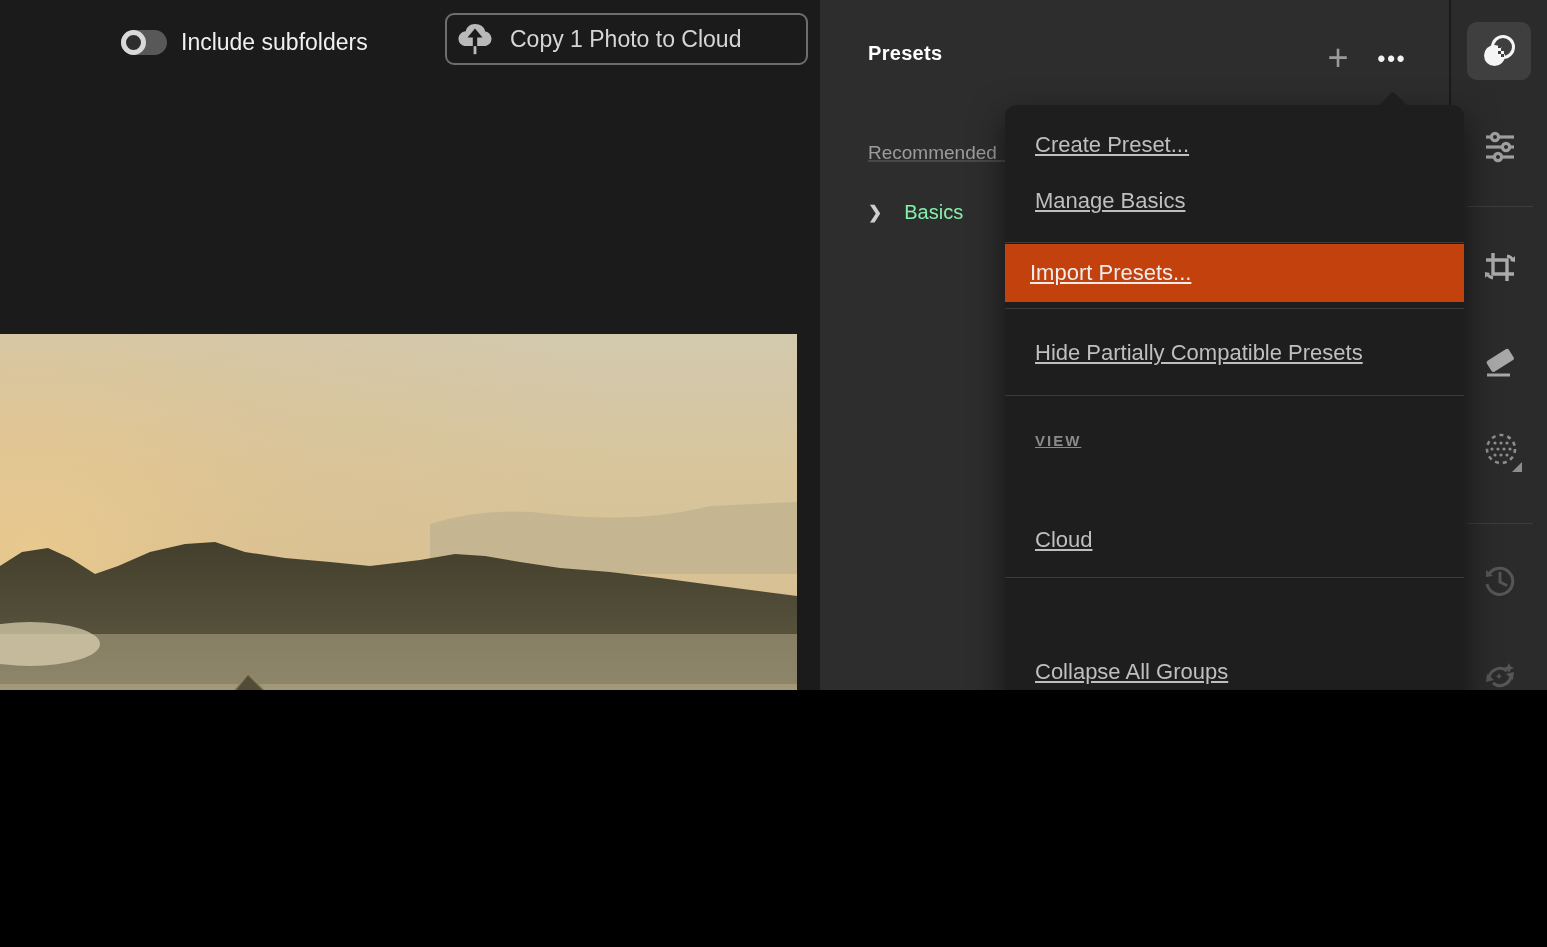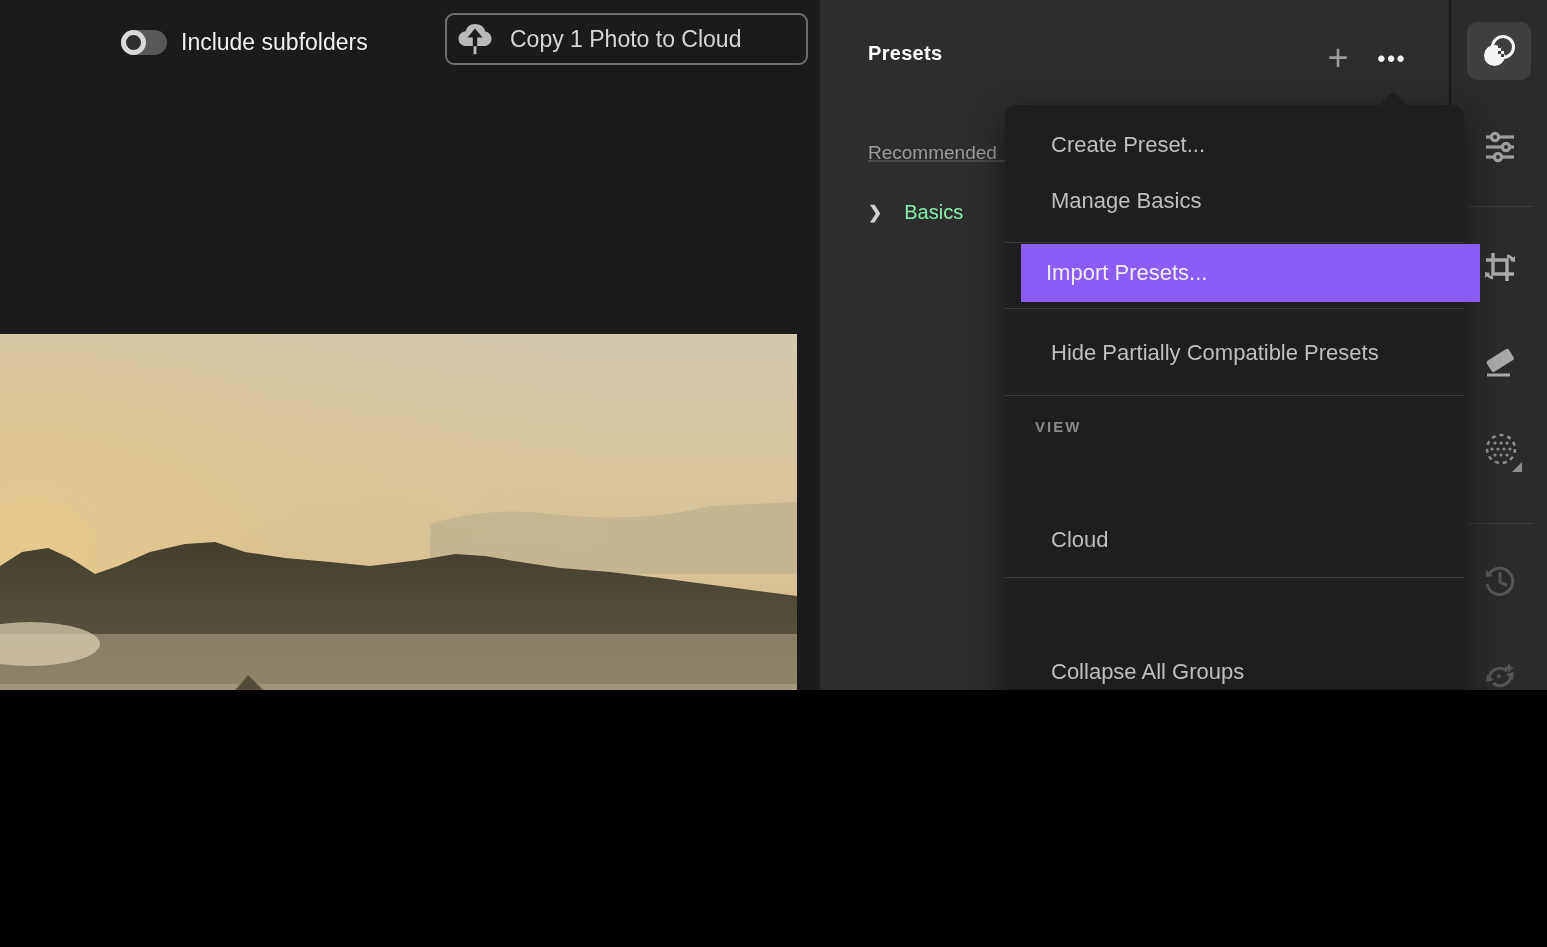--- a/index.html
+++ b/index.html
@@ -89,24 +89,24 @@
   .menu {
     position:absolute; left:1005px; top:105px; width:459px; height:605px;
     background:#1e1e1e; border-radius:12px; z-index:50;
     box-shadow:0 12px 34px rgba(0,0,0,.55);
   }
   .menu-arrow {
     position:absolute; left:377px; top:-9px; width:22px; height:22px;
     background:#1e1e1e; transform:rotate(45deg); border-radius:3px;
   }
   .mi {
-    position:absolute; left:16px; width:100%; height:56px; line-height:56px;
-    padding-left:30px; color:#bfbfbf; font-size:22px; cursor:pointer;
-  }
-  .mi.hl { background:#8b5cf6; color:#ededed;padding-left:25px; }
+    position:absolute; left:0; width:100%; height:56px; line-height:56px;
+    padding-left:30px; color:#bfbfbf; font-size:22px; cursor:pointer;text-decoration:underline;
+  }
+  .mi.hl { background:#c2410c; color:#ededed;padding-left:25px; }
   .m-sep { position:absolute; left:0; width:100%; height:1px; background:#3a3a3a; }
   .m-section {
     position:absolute; left:30px; color:#8a8a8a; font-size:15px; font-weight:700;
     letter-spacing:2px; height:38px; line-height:38px;
   }
   .m-check {
     position:absolute; left:415px; top:0; width:40px; text-align:center;
     color:#3b82d8; font-size:25px; font-weight:700;
   }
 </style>
@@ -313,21 +313,21 @@
     <div class="m-sep" style="top:137px;"></div>
 
     <div class="mi hl" style="top:139px; height:58px; line-height:58px;">Import Presets...</div>
 
     <div class="m-sep" style="top:203px;"></div>
 
     <div class="mi" style="top:220px;">Hide Partially Compatible Presets</div>
 
     <div class="m-sep" style="top:290px;"></div>
 
-    <div class="m-section" style="top:303px;">VIEW</div>
+    <div class="m-section" style="top:317px;text-decoration:underline;">VIEW</div>
 
     <div class="mi" style="top:407px;">Cloud</div>
 
     <div class="m-sep" style="top:472px;"></div>
 
     <div class="mi" style="top:539px;">Collapse All Groups</div>
   </div>
 
 </div>
 

